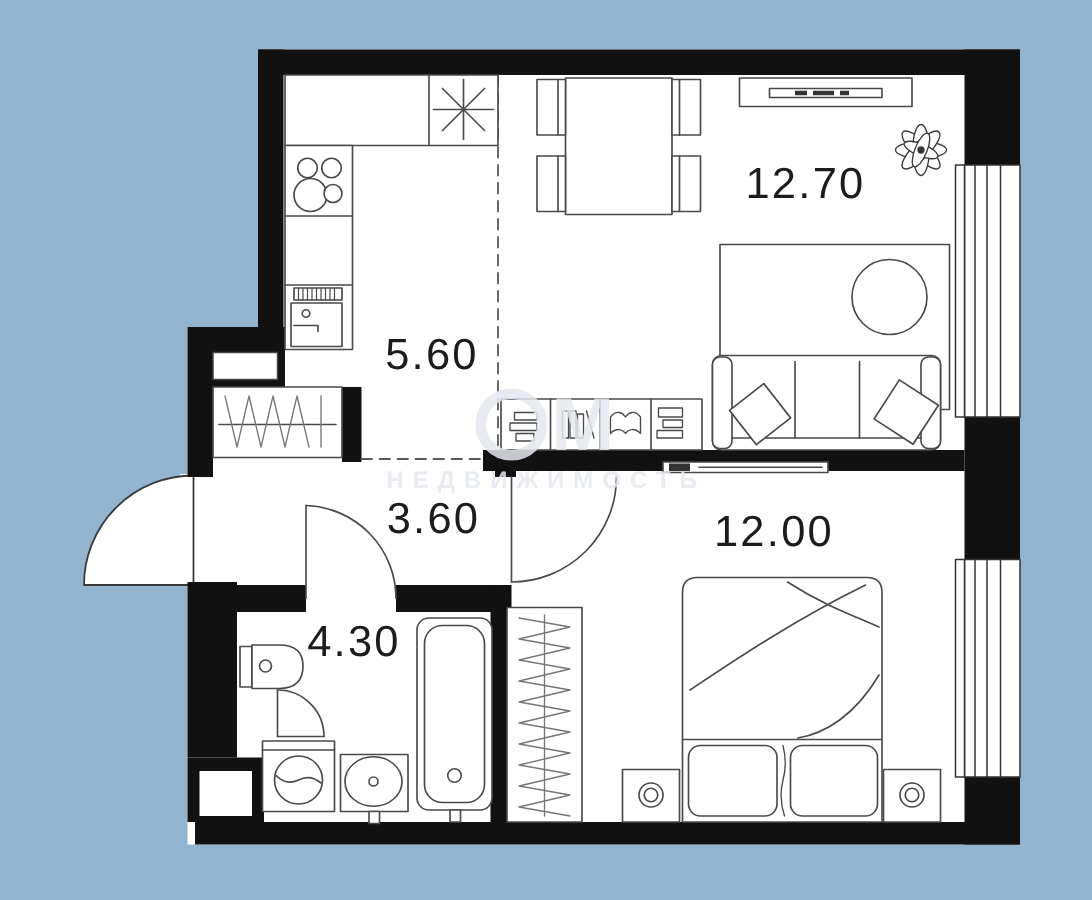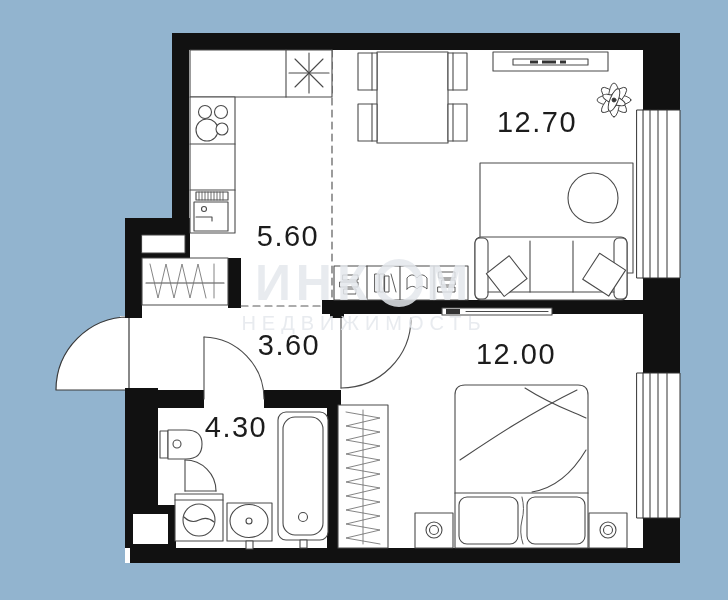--- a/index.html
+++ b/index.html
@@ -29,21 +29,21 @@
     line-height:1;
   }
   .watermark .ring{
     display:inline-block;width:34px;height:34px;
     border:7px solid rgba(228,232,236,0.85);
     border-radius:50%;
     margin:0 3px;
   }
   .watermark .subtitle{
     margin-top:4px;
-    font-size:20px;font-weight:normal;letter-spacing:6px;
+    font-size:16px;font-weight:bold;letter-spacing:6px;
   }
 </style>
 </head>
 <body>
 
 <svg id="plan-svg" width="728" height="600" viewBox="0 0 728 600" stroke-linecap="round" stroke-linejoin="round">
 
   <g>
     <rect x="172" y="33" width="508" height="530" fill="#ffffff"></rect>
     <rect x="125" y="218" width="47" height="345" fill="#ffffff"></rect>
@@ -274,18 +274,17 @@
     <text class="area-label" x="537" y="132">12.70</text>
     <text class="area-label" x="288" y="246">5.60</text>
     <text class="area-label" x="289" y="355">3.60</text>
     <text class="area-label" x="236" y="437">4.30</text>
     <text class="area-label" x="516" y="364">12.00</text>
   </g>
 </svg>
 
 <div class="watermark">
   <div class="brand">
-    <span>ИНК</span>
     <span class="ring"></span>
     <span>М</span>
   </div>
   <div class="subtitle">НЕДВИЖИМОСТЬ</div>
 </div>
 
 </body></html>

